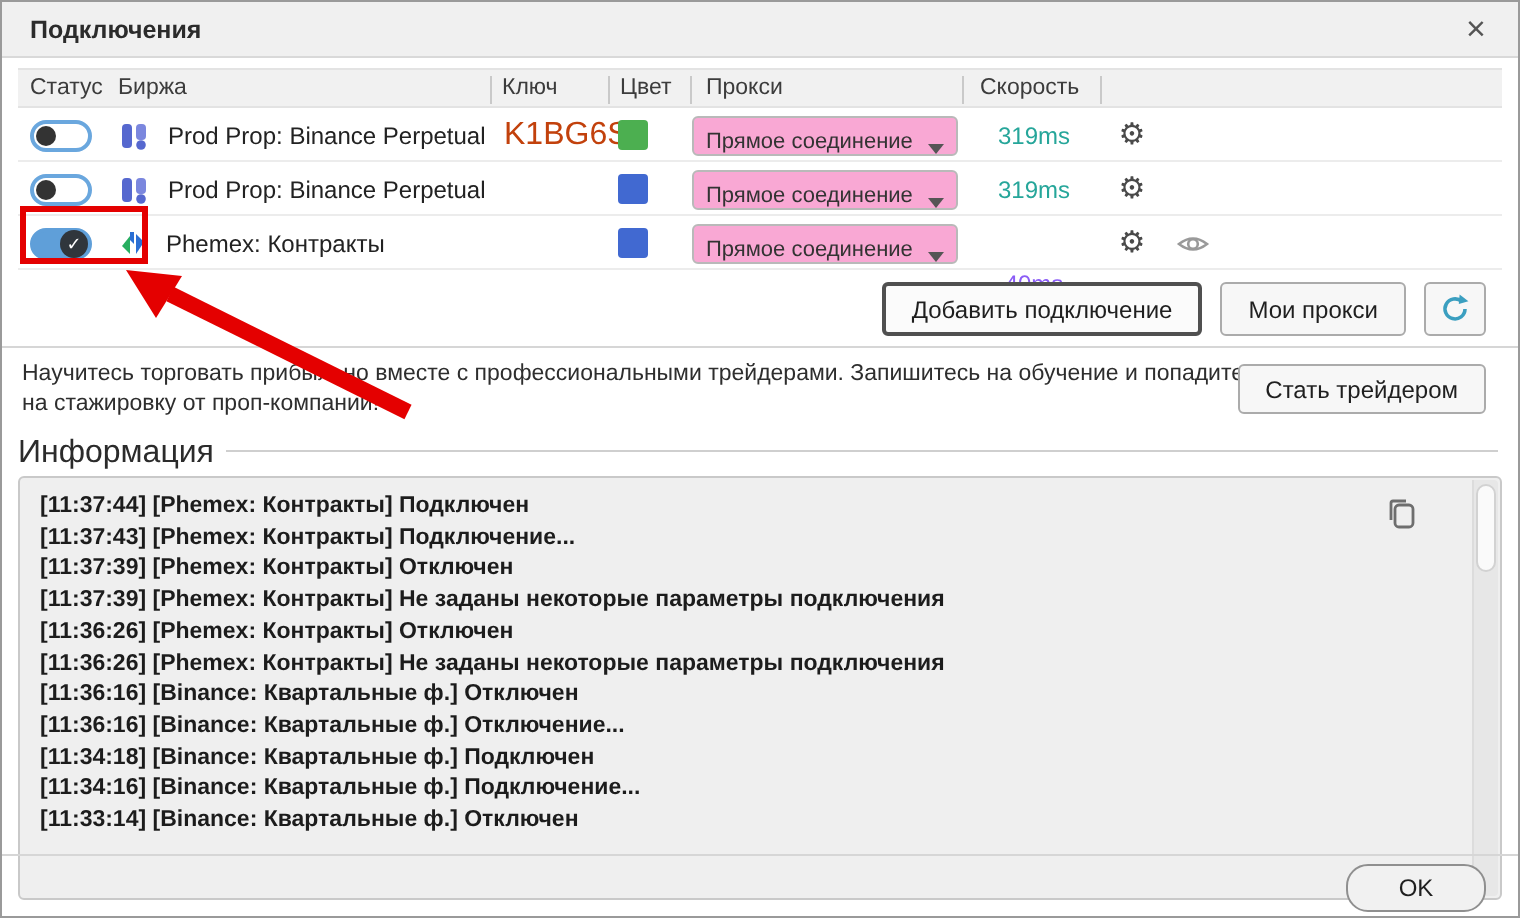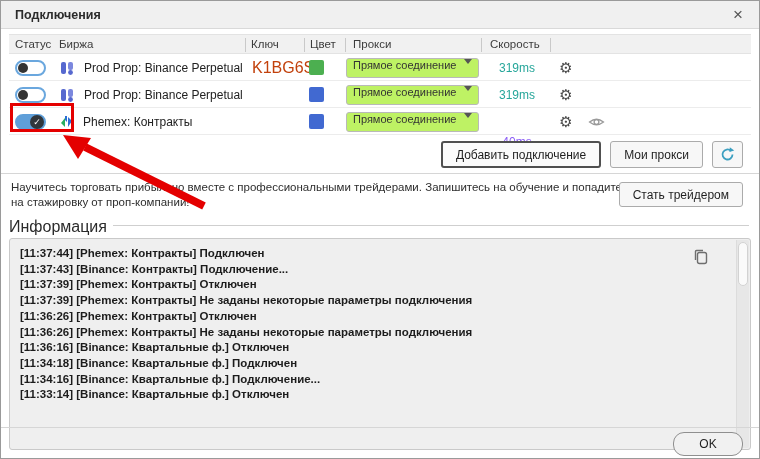--- a/index.html
+++ b/index.html
@@ -30,21 +30,21 @@
   .c-eye { left:574px; width:26px; justify-content:center; }
 
   .toggle { position:relative; width:31px; height:16px; border-radius:9px; }
   .toggle.off { background:#fff; border:2px solid #6aa7de; }
   .toggle.off .knob { position:absolute; left:1px; top:1px; width:10px; height:10px; border-radius:50%; background:#333; }
   .toggle.on { background:#5f9fd9; border:2px solid #5f9fd9; }
   .toggle.on .knob { position:absolute; right:0px; top:-1px; width:14px; height:14px; border-radius:50%; background:#30363c; color:#fff; font-size:9px; line-height:14px; text-align:center; font-weight:700; }
 
   .colorchip { width:15px; height:15px; border-radius:2px; }
 
-  .proxy-btn { width:133px; height:20px; background:#bef264; border:1px solid #b9b9b9; border-radius:3px; font-size:11px; color:#333; display:flex; align-items:flex-start; padding:0 6px; }
+  .proxy-btn { width:133px; height:20px; background:#f9a8d4; border:1px solid #b9b9b9; border-radius:3px; font-size:11px; color:#333; display:flex; align-items:flex-end; padding:0 6px; }
   .proxy-btn .lbl { flex:1; white-space:nowrap; overflow:hidden; }
   .chev { width:0; height:0; border-left:4px solid transparent; border-right:4px solid transparent; border-top:5px solid #555; margin-left:2px; }
 
   .gear { font-size:15px; color:#4a4a4a; line-height:1; }
 
   
   .actions { position:absolute; right:16px; top:140px; display:flex; gap:9px; align-items:flex-start; }
   .btn { background:#f7f7f7; border:1px solid #ababab; border-radius:3px; font-size:12px; color:#1f1f1f; height:27px; padding:0 13px; display:flex; align-items:center; }
   .btn-primary { border:2px solid #505050; background:#fbfbfb; }
   .btn-icon { width:31px; padding:0; justify-content:center; }
@@ -208,26 +208,27 @@
 
   <div class="promo-text">Научитесь торговать прибыльно вместе с профессиональными трейдерами. Запишитесь на обучение и попадите на стажировку от проп-компании!</div>
   <button class="btn promo-btn">Стать трейдером</button>
 
   <div class="info-label">Информация</div>
   <div class="info-line"></div>
 
   <div class="logbox">
     <div class="loglines">
       <div>[11:37:44] [Phemex: Контракты] Подключен</div>
-      <div>[11:37:43] [Binance: Контракты] Подключение...</div>
+      <div>[11:37:43] [Phemex: Контракты] Подключение...</div>
       <div>[11:37:39] [Phemex: Контракты] Отключен</div>
       <div>[11:37:39] [Phemex: Контракты] Не заданы некоторые параметры подключения</div>
       <div>[11:36:26] [Phemex: Контракты] Отключен</div>
       <div>[11:36:26] [Phemex: Контракты] Не заданы некоторые параметры подключения</div>
       <div>[11:36:16] [Binance: Квартальные ф.] Отключен</div>
+      <div>[11:36:16] [Binance: Квартальные ф.] Отключение...</div>
       <div>[11:34:18] [Binance: Квартальные ф.] Подключен</div>
       <div>[11:34:16] [Binance: Квартальные ф.] Подключение...</div>
       <div>[11:33:14] [Binance: Квартальные ф.] Отключен</div>
     </div>
     <svg class="copy-btn" viewBox="0 0 18 18">
       <rect x="5.5" y="4.5" width="9" height="11" rx="2" fill="none" stroke="#6e6e6e" stroke-width="1.4"></rect>
       <path d="M3.5 12 L3.5 3.5 Q3.5 2.5 4.5 2.5 L11 2.5" fill="none" stroke="#6e6e6e" stroke-width="1.4"></path>
     </svg>
     <div class="scrollbar">
       <div class="scroll-thumb"></div>

